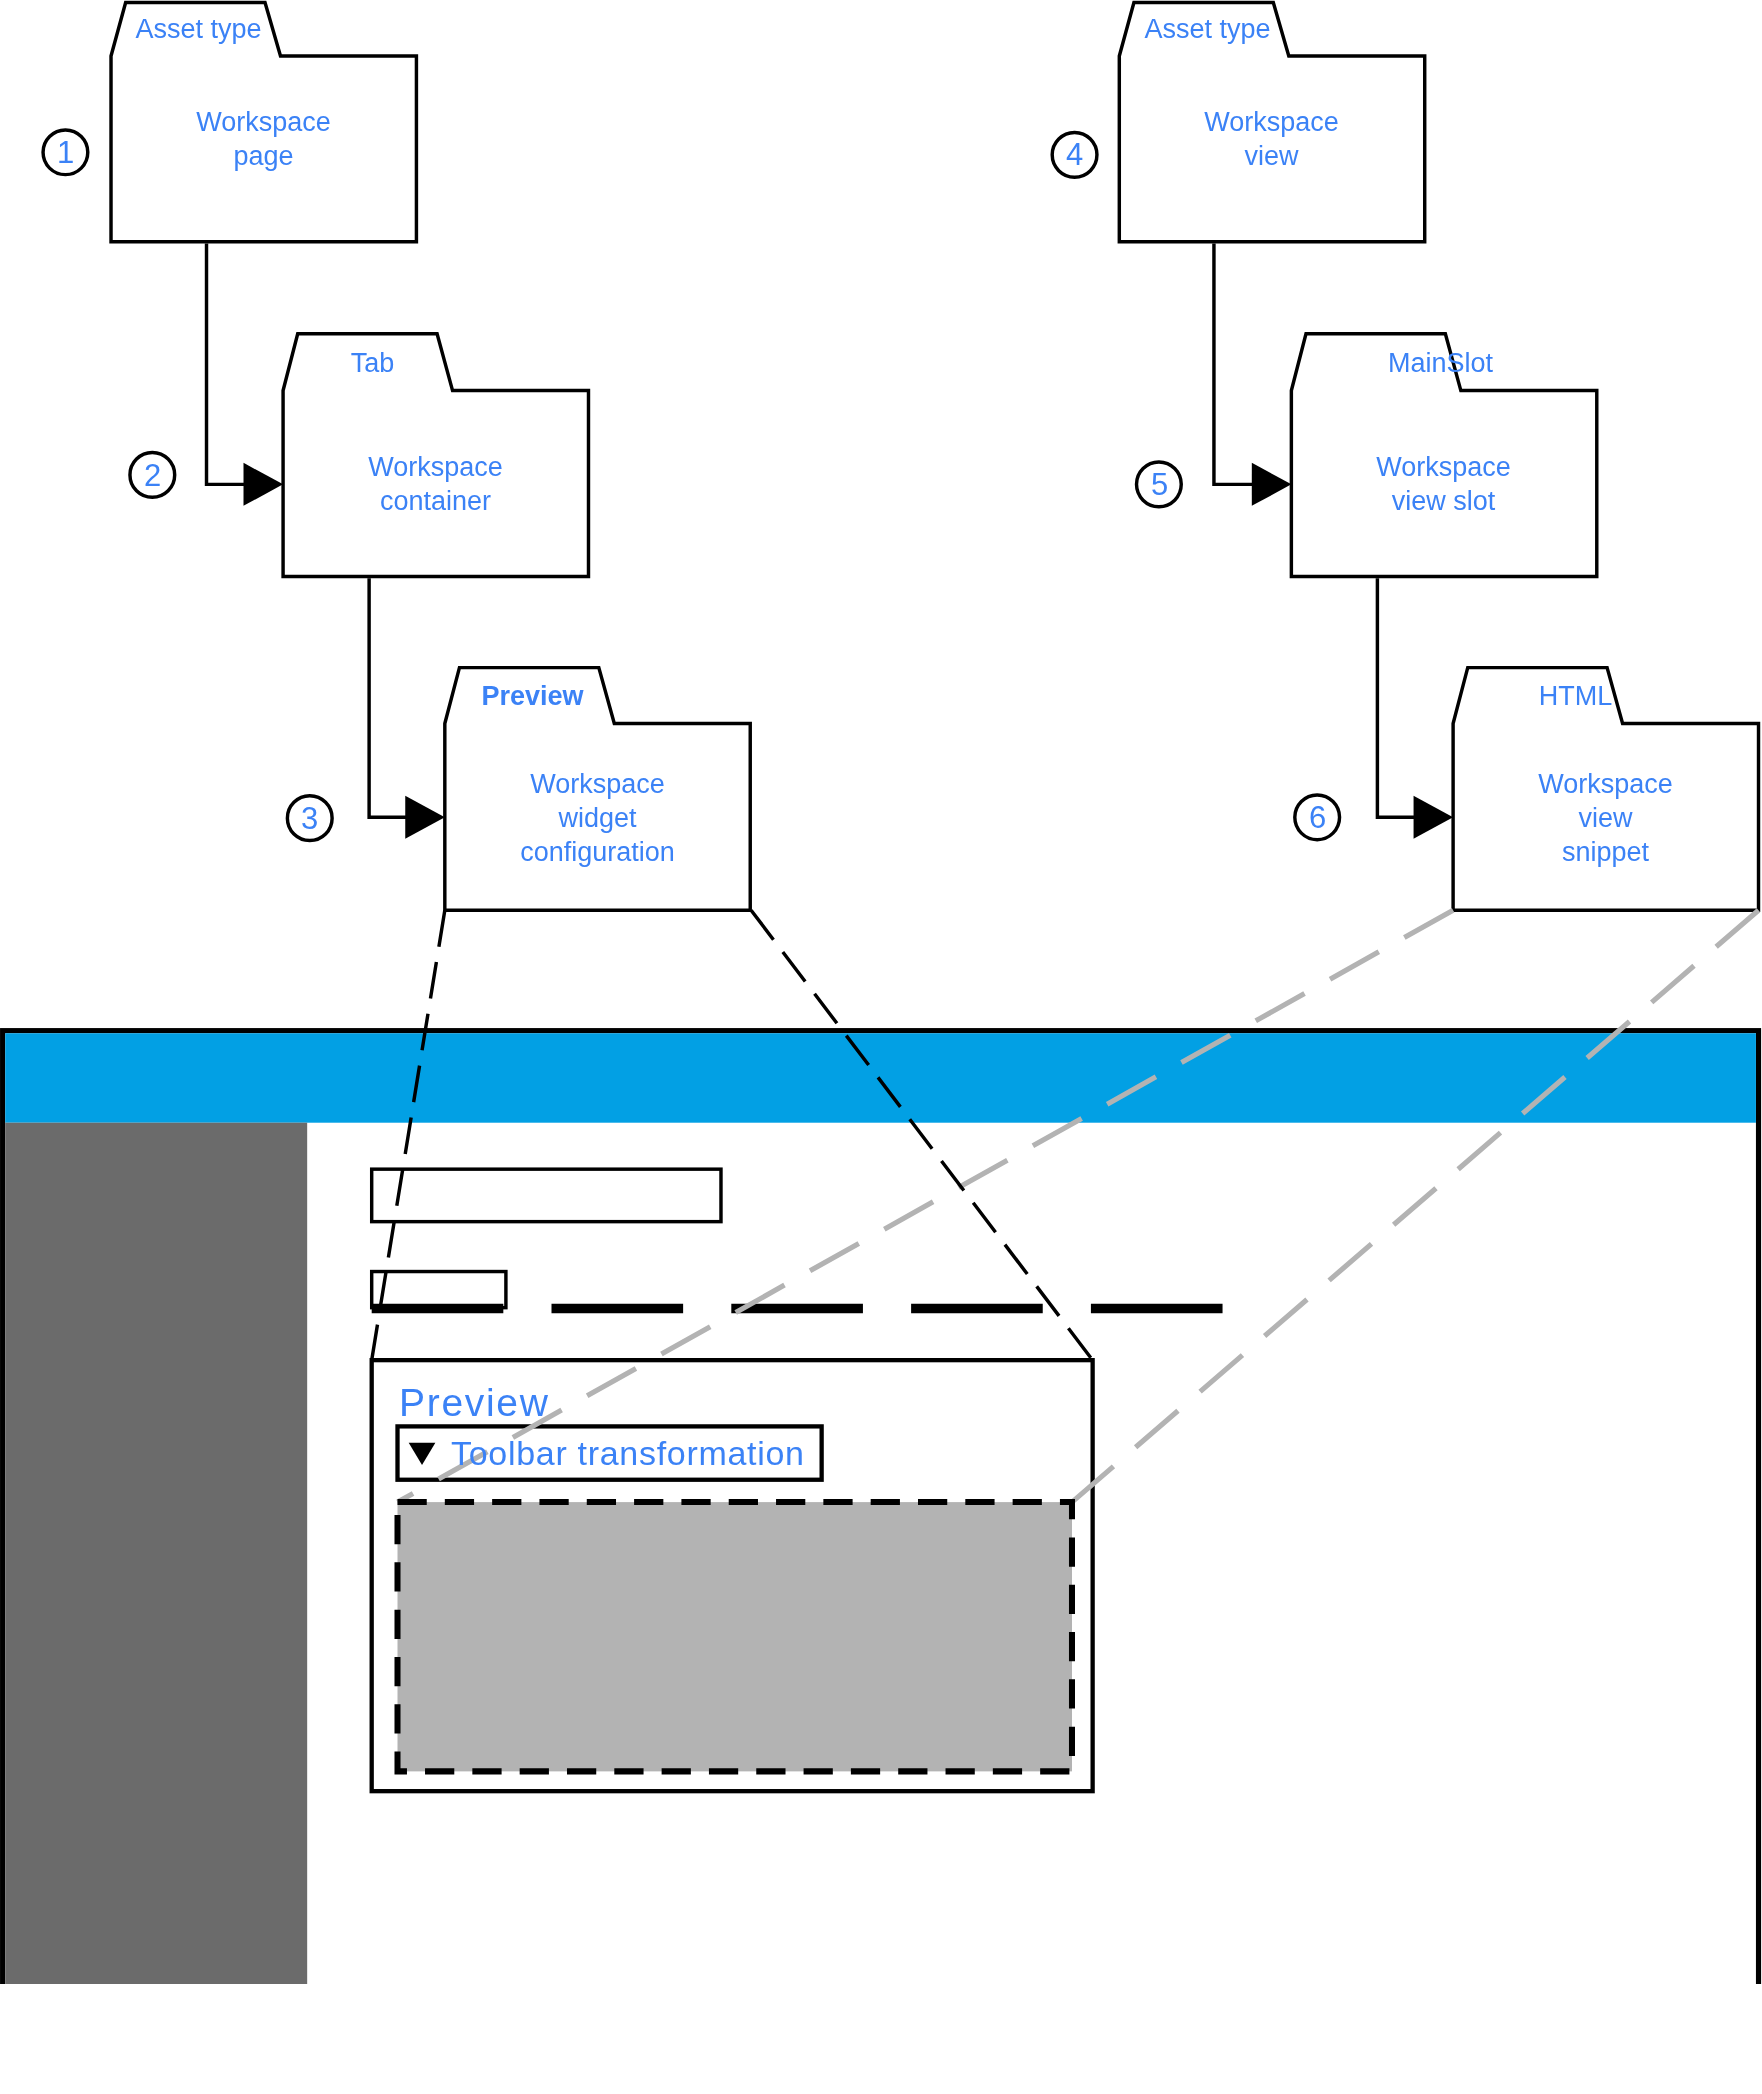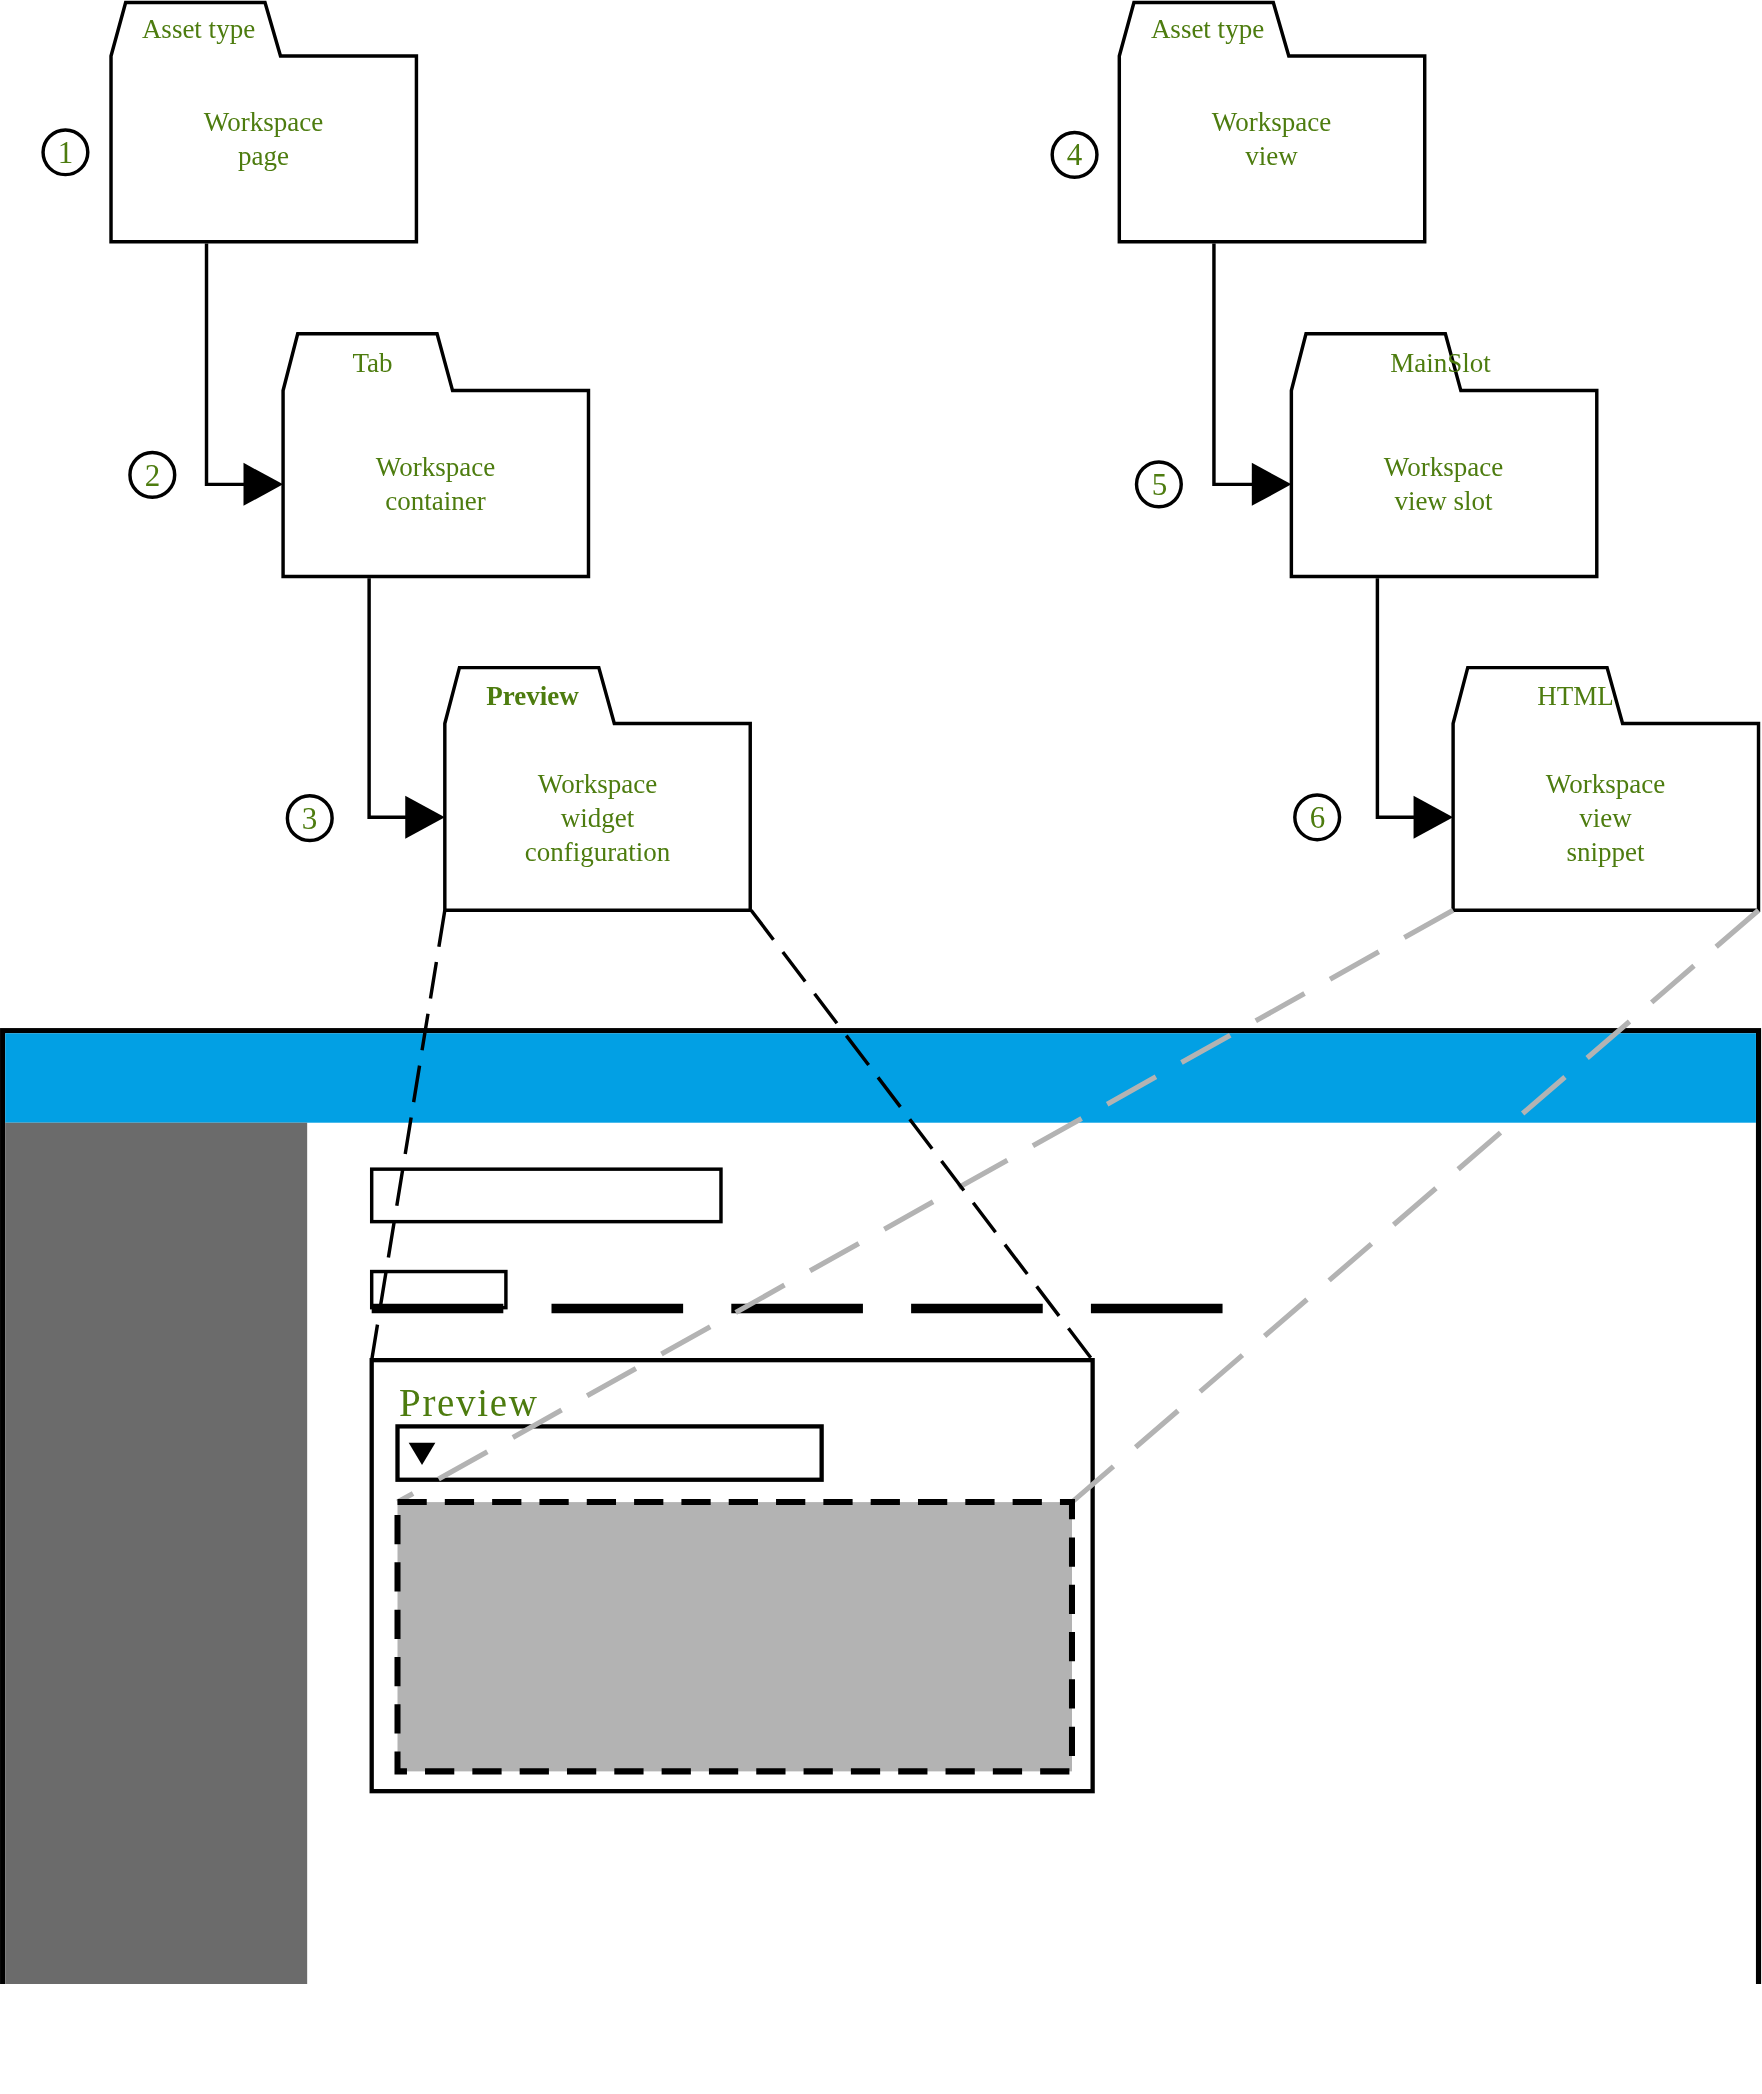--- a/index.html
+++ b/index.html
@@ -1,22 +1,22 @@
 <!DOCTYPE html>
 <html style="font-size:13.8px"><head>
 <meta charset="utf-8">
 <style>
   html, body { margin: 0; padding: 0; background: #ffffff; }
   #stage {
     position: relative;
     width: 1762px;
     height: 1984px;
     background: #ffffff;
-    font-family: Liberation Serif, serif;
-    color: #4d7c0f;
+    font-family: Liberation Sans, sans-serif;
+    color: #3b82f6;
     overflow: hidden;
   }
   #diagram-svg { position: absolute; left: 0; top: 0; }
   .txt { position: absolute; display: flex; align-items: center; justify-content: center; }
   .tab-label {
     font-size: 27px;
     line-height: 34px;
     white-space: pre;
   }
   .tab-label.bold { font-weight: bold; }
@@ -144,14 +144,15 @@
 view slot</div>
   <div class="txt badge-num" style="left:1137px; top:462px; width:45px; height:45px;">5</div>
 
   <div class="txt tab-label" style="left:1491px; top:668px; width:169px; height:56px;">HTML</div>
   <div class="txt body-label" style="left:1453px; top:724px; width:305px; height:187px;">Workspace
 view
 snippet</div>
   <div class="txt badge-num" style="left:1295px; top:795px; width:45px; height:45px;">6</div>
 
   <div class="preview-heading">Preview</div>
+  <div class="toolbar-btn-label">Toolbar transformation</div>
 </div>
 
 
 </body></html>

